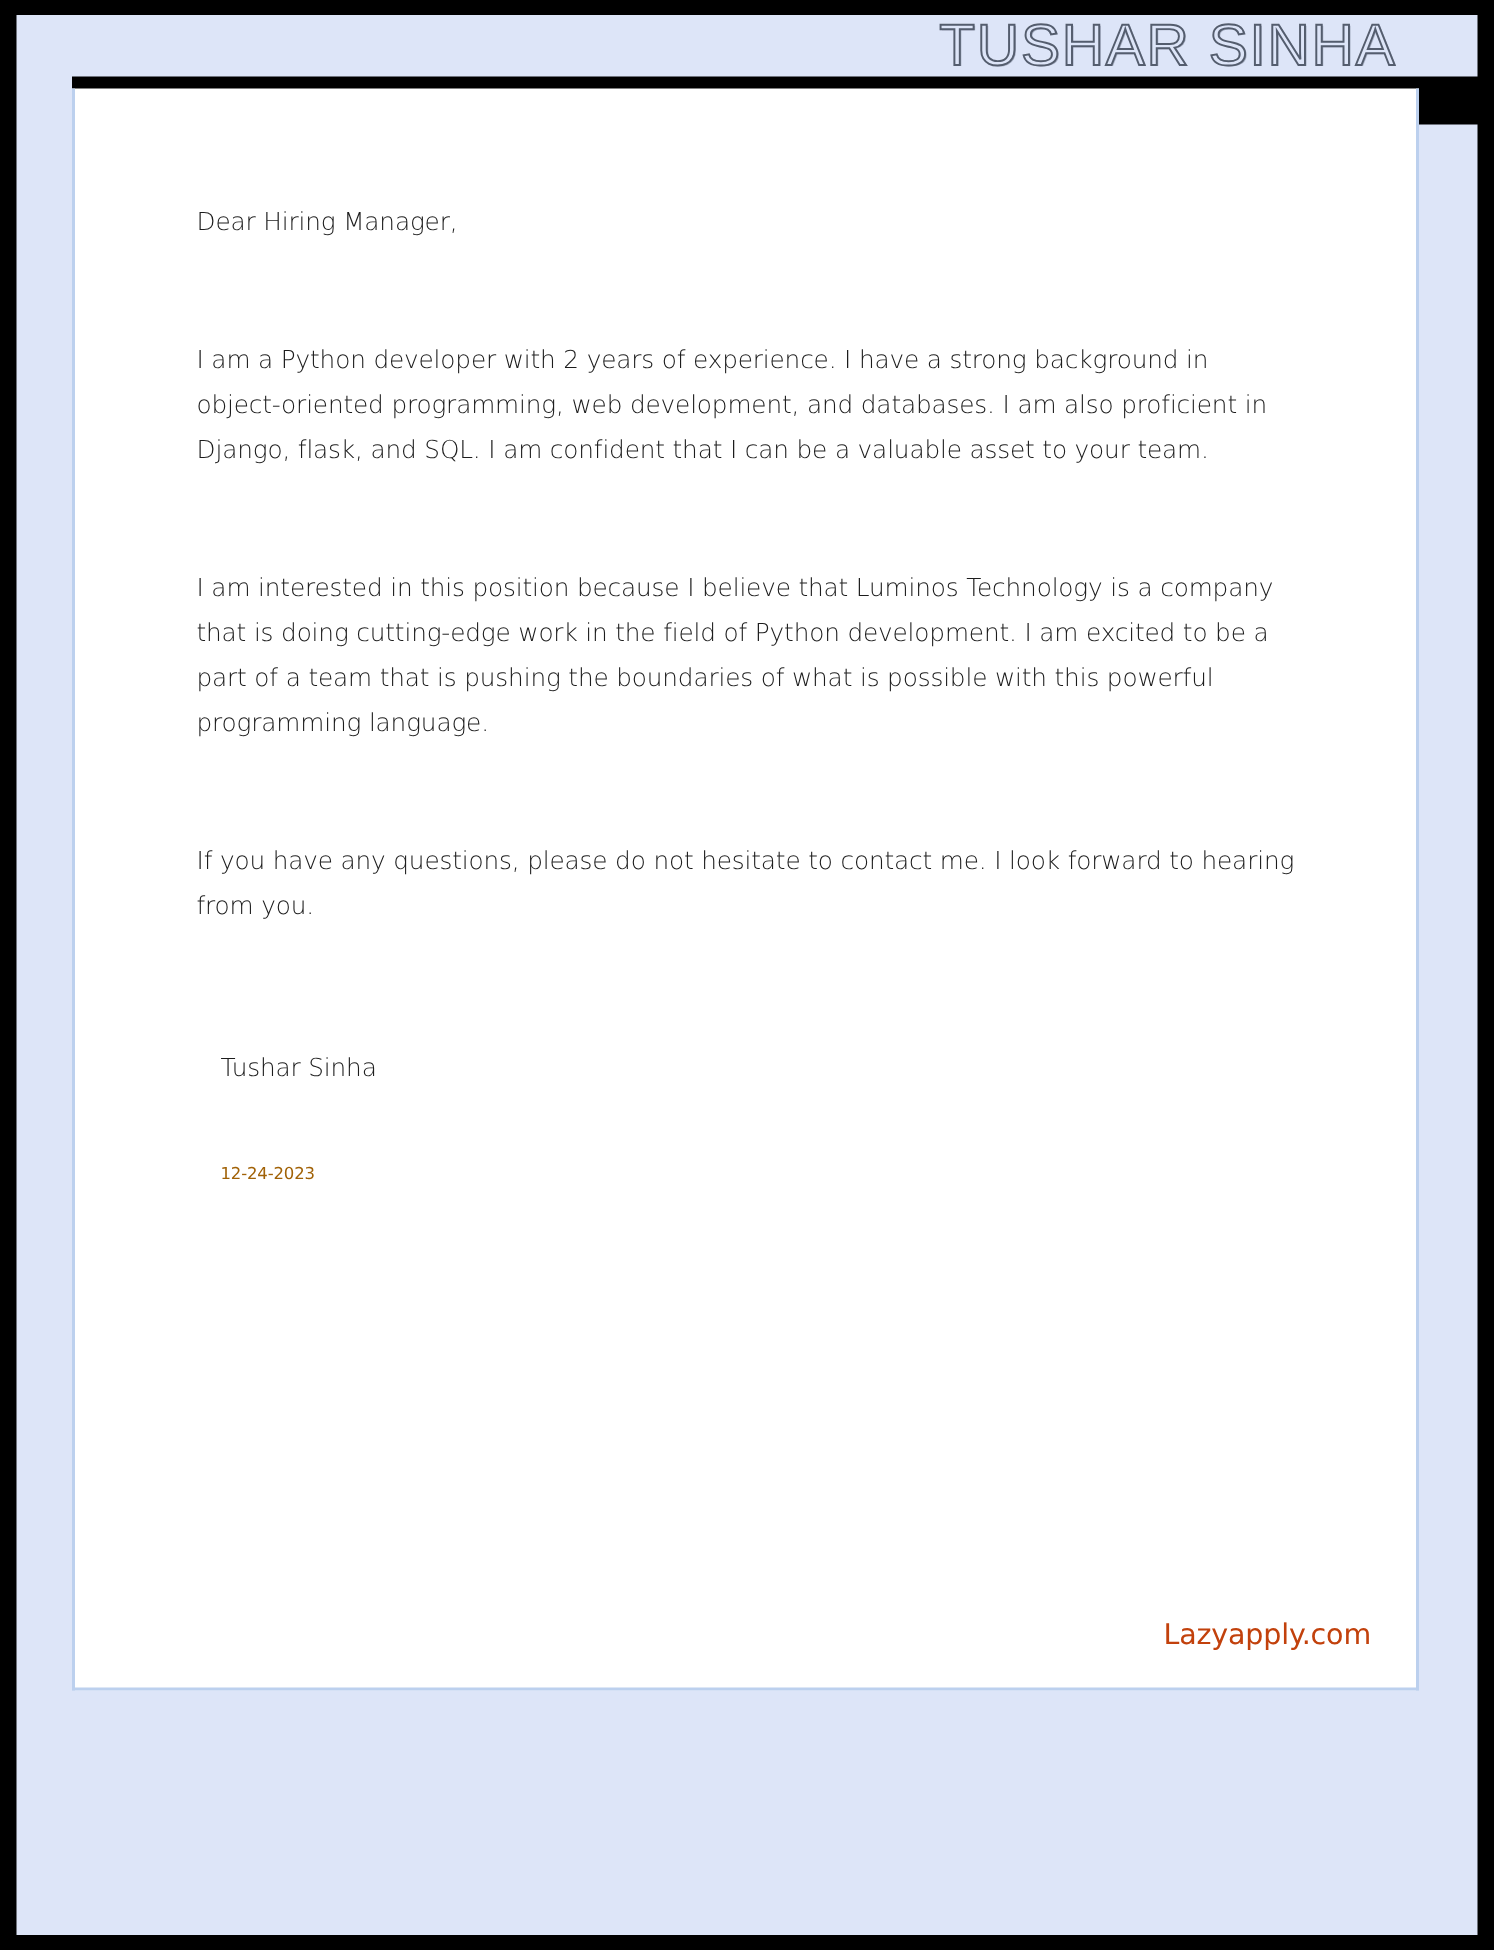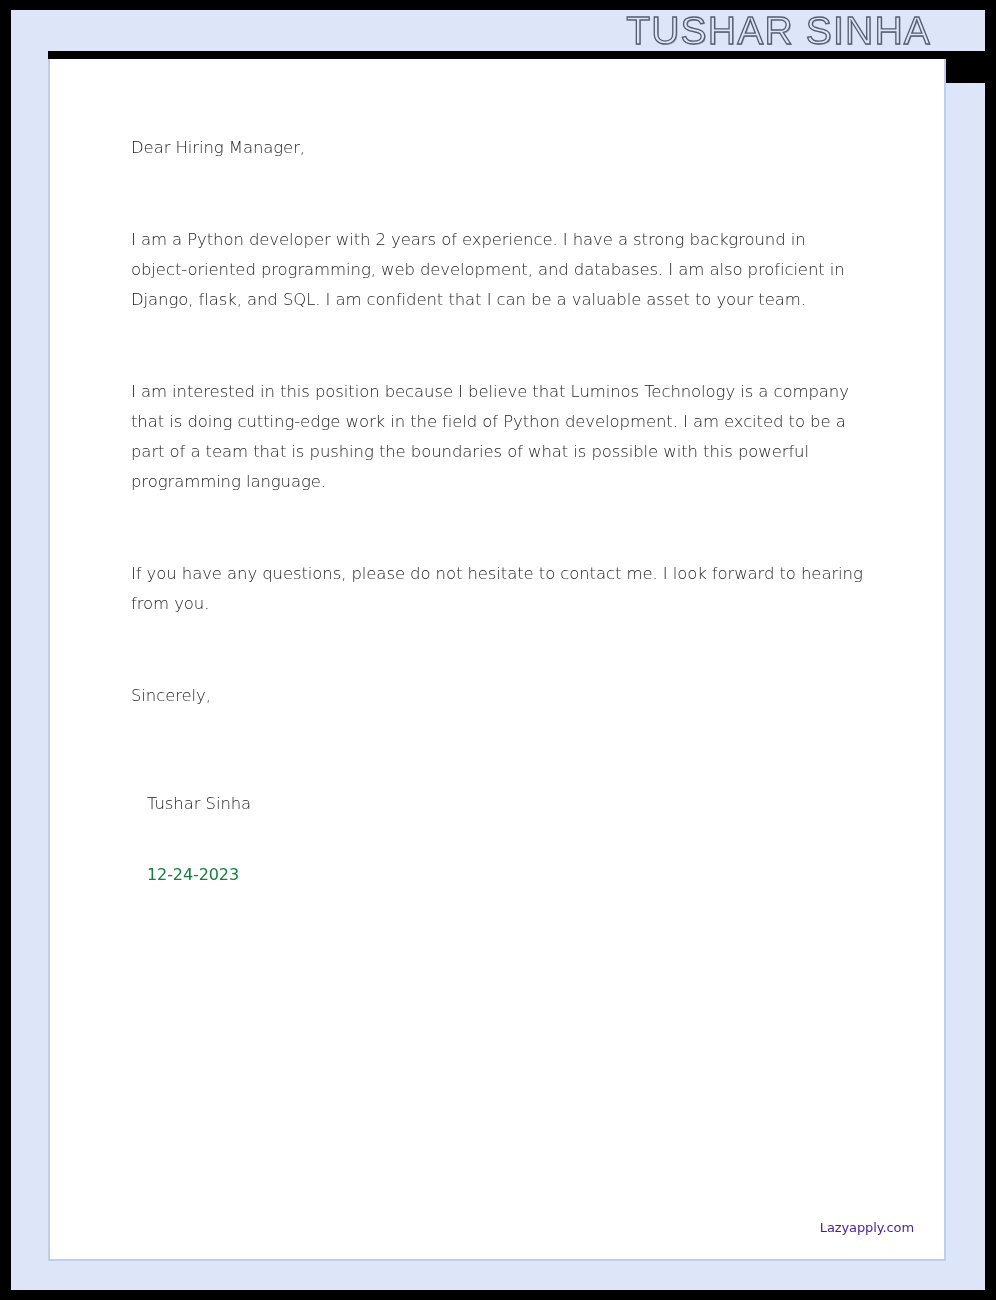--- a/index.html
+++ b/index.html
@@ -71,21 +71,21 @@
     height: 8px;
     background: #000000;
   }
 
   
   .letter-sheet {
     position: absolute;
     left: 48px;
     top: 59px;
     width: 898px;
-    height: 1202px;
+    height: 1068px;
     background: #ffffff;
     border-left: 2px solid #bcd0ee;
     border-right: 2px solid #bcd0ee;
     border-bottom: 2px solid #bcd0ee;
   }
 
   .letter-body {
     position: absolute;
     left: 49px;
     top: 42px;
@@ -110,36 +110,36 @@
   .paragraph { margin-bottom: 30px; }
 
   .closing { margin-bottom: 30px; }
 
   .signature-block { margin-top: 0; }
 
   .signature-name { margin-bottom: 10px; }
 
   .signature-date {
     font-family: "DejaVu Sans", sans-serif;
-    font-size: 16px;
+    font-size: 11px;
     font-weight: 400;
     line-height: 28px;
-    color: #15803d;
+    color: #a16207;
     letter-spacing: -0.1px;
   }
 
   
   .footer-watermark {
     position: absolute;
     right: 14px;
     bottom: 8px;
     font-family: "DejaVu Sans", sans-serif;
-    font-size: 13px;
+    font-size: 19px;
     font-weight: 400;
-    color: #4c1d95;
+    color: #c2410c;
     letter-spacing: -0.1px;
   }
 </style>
 </head>
 <body>
 
 <div class="page-frame">
 
   <div class="paper-backdrop"></div>
 
@@ -156,21 +156,20 @@
       <div class="salutation">Dear Hiring Manager,</div>
 
 
       <p class="paragraph">I am a Python developer with 2 years of experience. I have a strong background in object-oriented programming, web development, and databases. I am also proficient in Django, flask, and SQL. I am confident that I can be a valuable asset to your team.</p>
 
       <p class="paragraph">I am interested in this position because I believe that Luminos Technology is a company that is doing cutting-edge work in the field of Python development. I am excited to be a part of a team that is pushing the boundaries of what is possible with this powerful programming language.</p>
 
 
       <p class="paragraph">If you have any questions, please do not hesitate to contact me. I look forward to hearing from you.</p>
 
-      <div class="closing">Sincerely,</div>
 
       <div class="signature-block">
         <div class="signature-name">Tushar Sinha</div>
         <div class="signature-date">12-24-2023</div>
       </div>
 
     </div>
 
     <div class="footer-watermark">Lazyapply.com</div>
 

